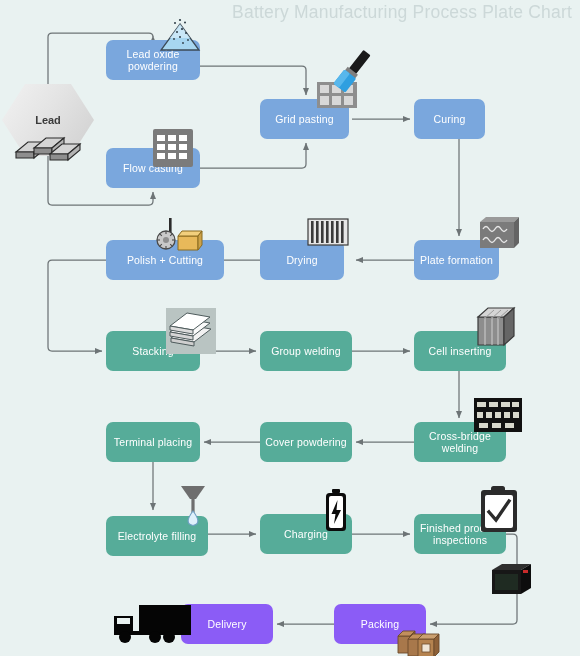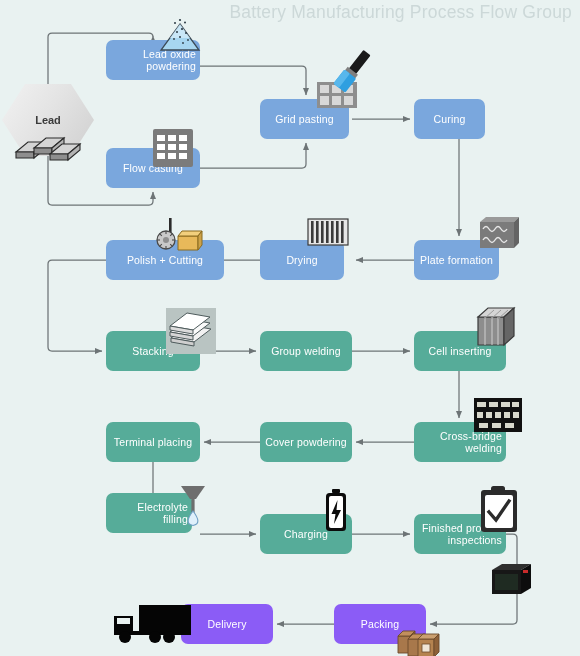--- a/index.html
+++ b/index.html
@@ -18,21 +18,21 @@
     color:#ccd8d8;
     letter-spacing:.2px;
     white-space:nowrap;
   }
   
   .node{
     position:absolute;
     box-sizing:border-box;
     border-radius:7px;
     display:flex;align-items:center;justify-content:center;
-    text-align:right;
+    text-align:center;
     color:#ffffff;
     font-size:10.5px;
     line-height:12.5px;
     letter-spacing:.15px;
     padding:2px 4px;
     z-index:4;
   }
   .node.blue{background:#7aa7dd;}
   .node.green{background:#56ac99;}
   .node.orange{background:#8b5cf6;}
@@ -92,21 +92,21 @@
     <path d="M200,534 L256,534" marker-end="url(#ah)"></path>
 
     <path d="M352,534 L410,534" marker-end="url(#ah)"></path>
 
     <path d="M506,534 L513,534 Q517,534 517,538 L517,620 Q517,624 513,624 L430,624" marker-end="url(#ah)"></path>
 
     <path d="M334,624 L277,624" marker-end="url(#ah)"></path>
   </g>
 </svg>
 
-<div class="title">Battery Manufacturing Process Flow Group</div>
+<div class="title">Battery Manufacturing Process Plate Chart</div>
 
 <div class="hexwrap" style="left:2px;top:84px;width:92px;height:72px;">
   <div class="hex">
     <span>Lead</span>
   </div>
 </div>
 <div class="icon" style="left:14px;top:130px;">
   <svg width="70" height="34" viewBox="0 0 70 34">
     <g stroke="#2b2b2b" stroke-width="1.1">
       <path d="M2,22 L14,12 L32,12 L20,22 Z" fill="#d4d4d4"></path>
@@ -376,21 +376,21 @@
     </div>
     <div class="node green" style="left: 414px; top: 422px; width: 92px; height: 40px;">
       <span>Cross-bridge welding</span>
     </div>
     <div class="node green" style="left: 260px; top: 422px; width: 92px; height: 40px;">
       <span>Cover powdering</span>
     </div>
     <div class="node green" style="left: 106px; top: 422px; width: 94px; height: 40px;">
       <span>Terminal placing</span>
     </div>
-    <div class="node green" style="left: 106px; top: 493px; width: 86px; height: 40px;">
+    <div class="node green" style="left: 106px; top: 516px; width: 102px; height: 40px;">
       <span>Electrolyte filling</span>
     </div>
     <div class="node green" style="left: 260px; top: 514px; width: 92px; height: 40px;">
       <span>Charging</span>
     </div>
     <div class="node green" style="left: 414px; top: 514px; width: 92px; height: 40px;">
       <span>Finished product inspections</span>
     </div>
     <div class="node orange" style="left: 334px; top: 604px; width: 92px; height: 40px;">
       <span>Packing</span>

